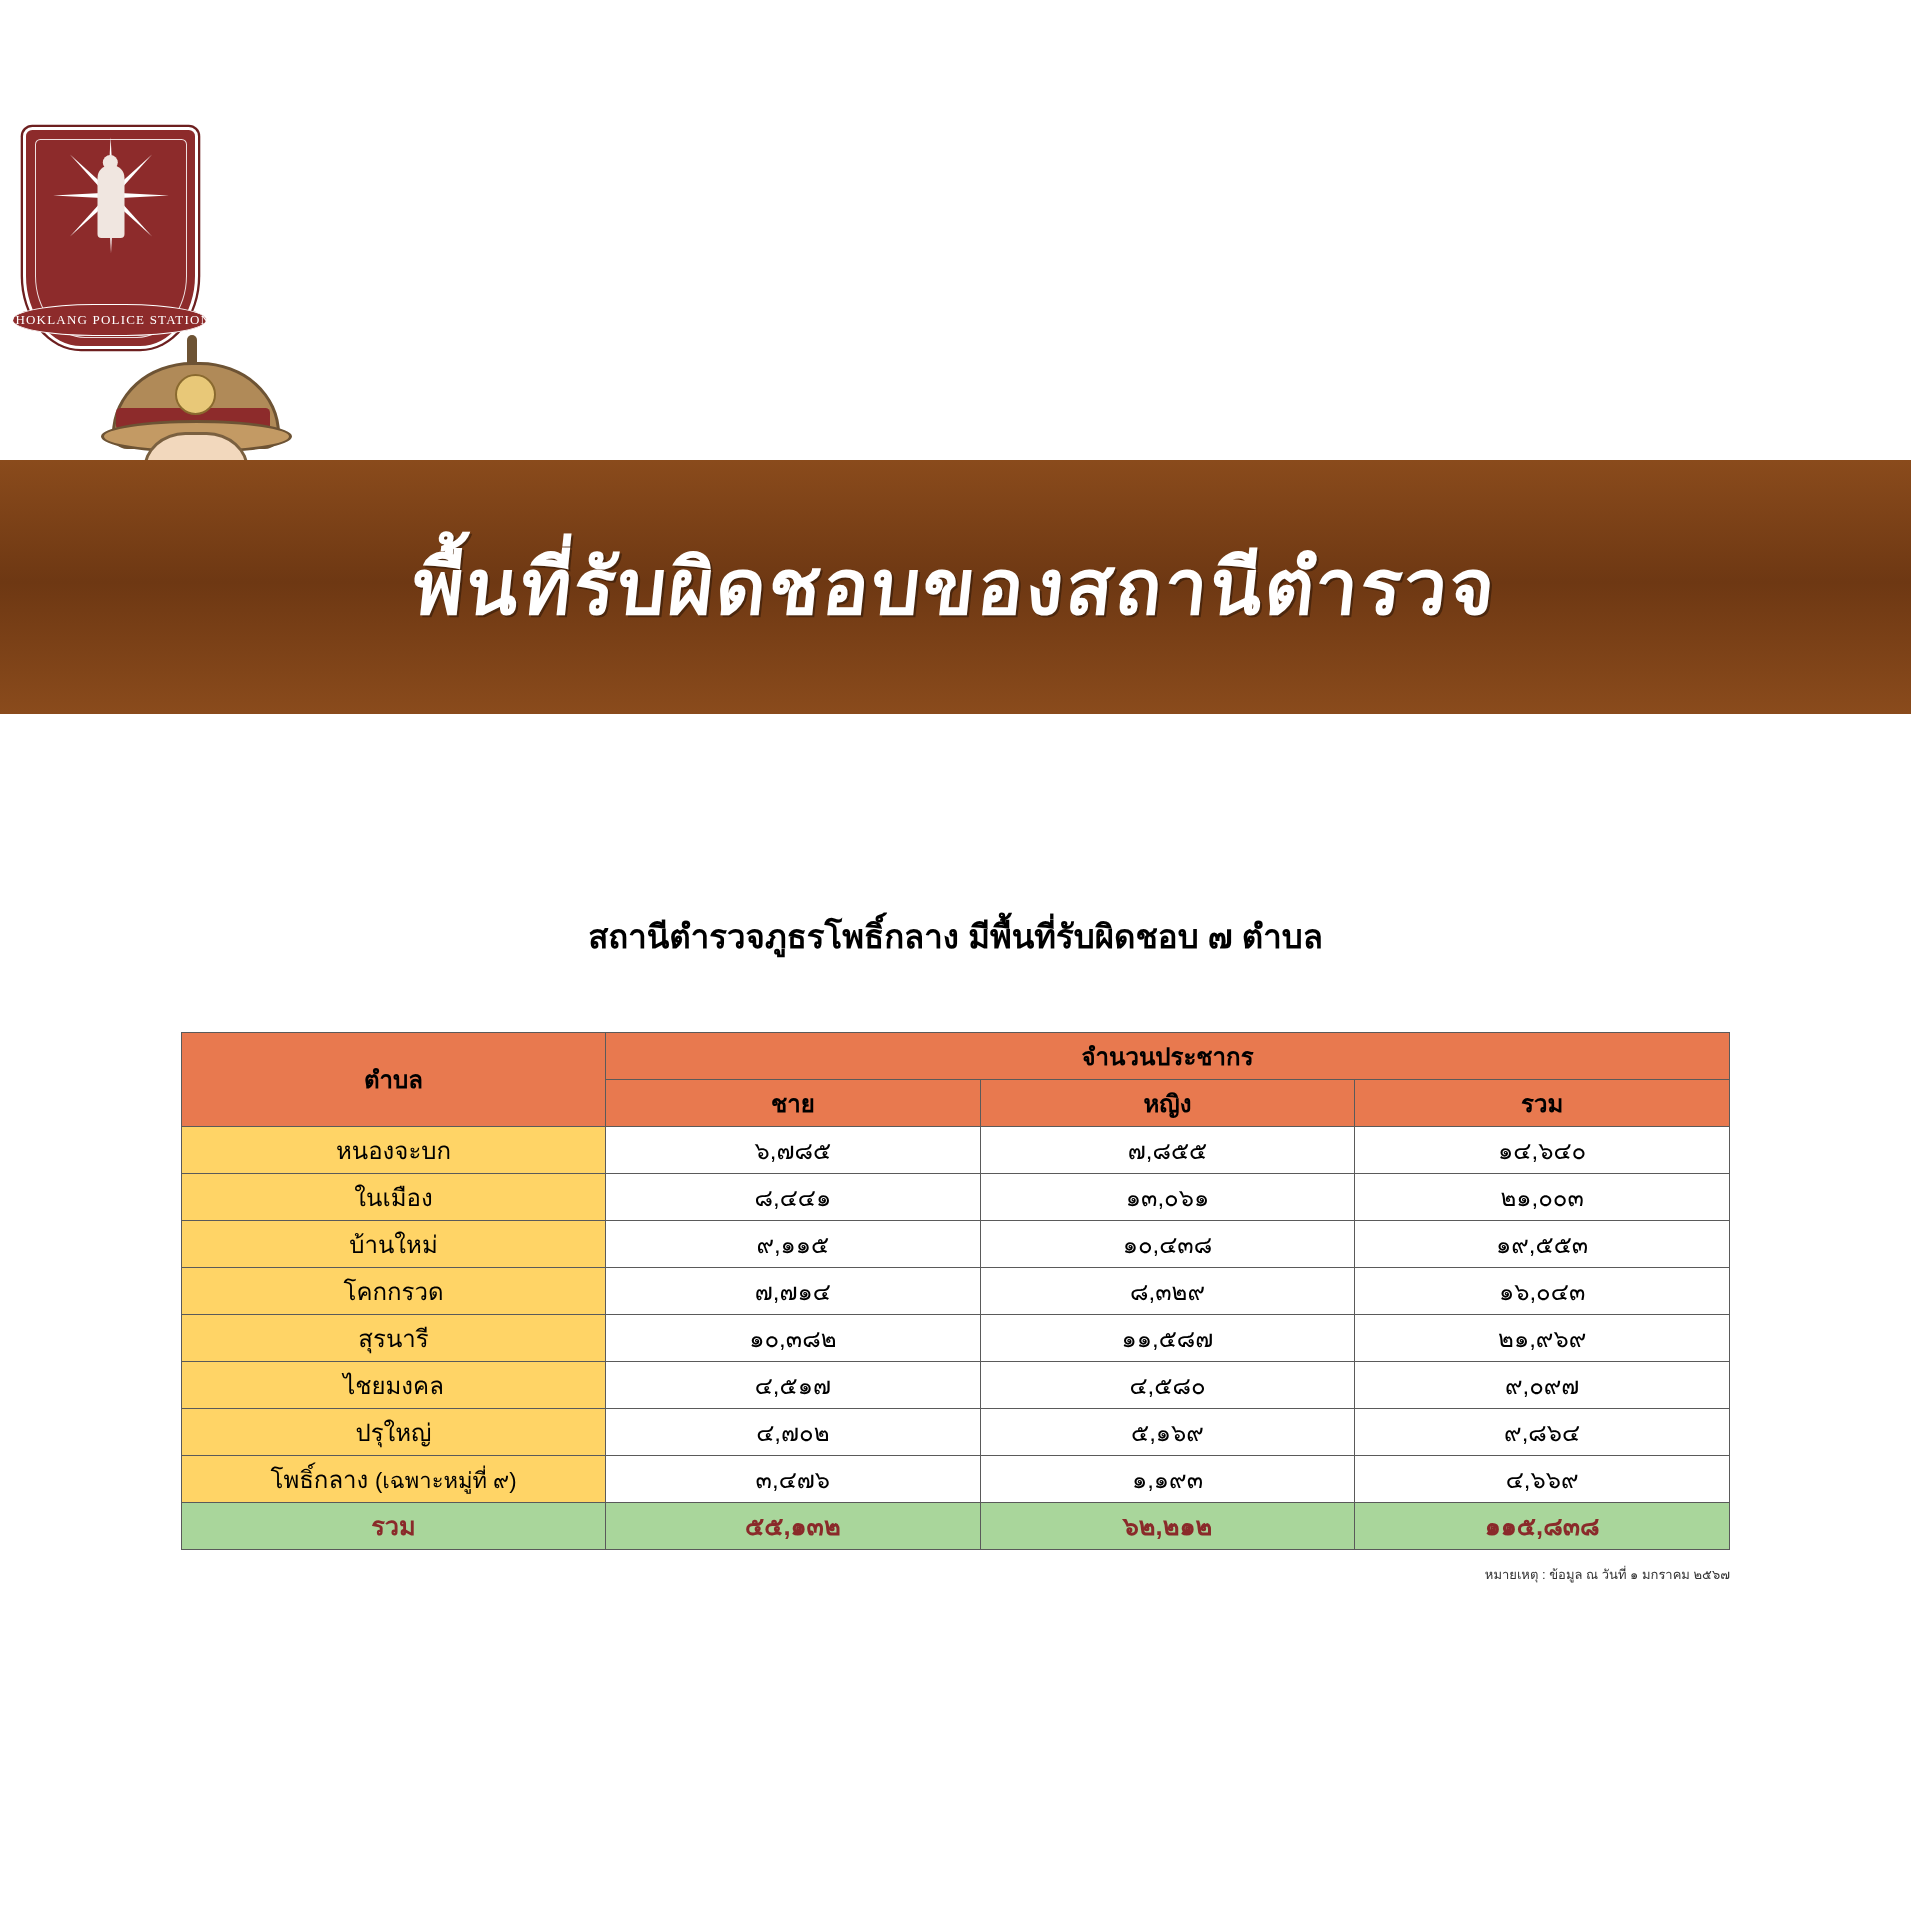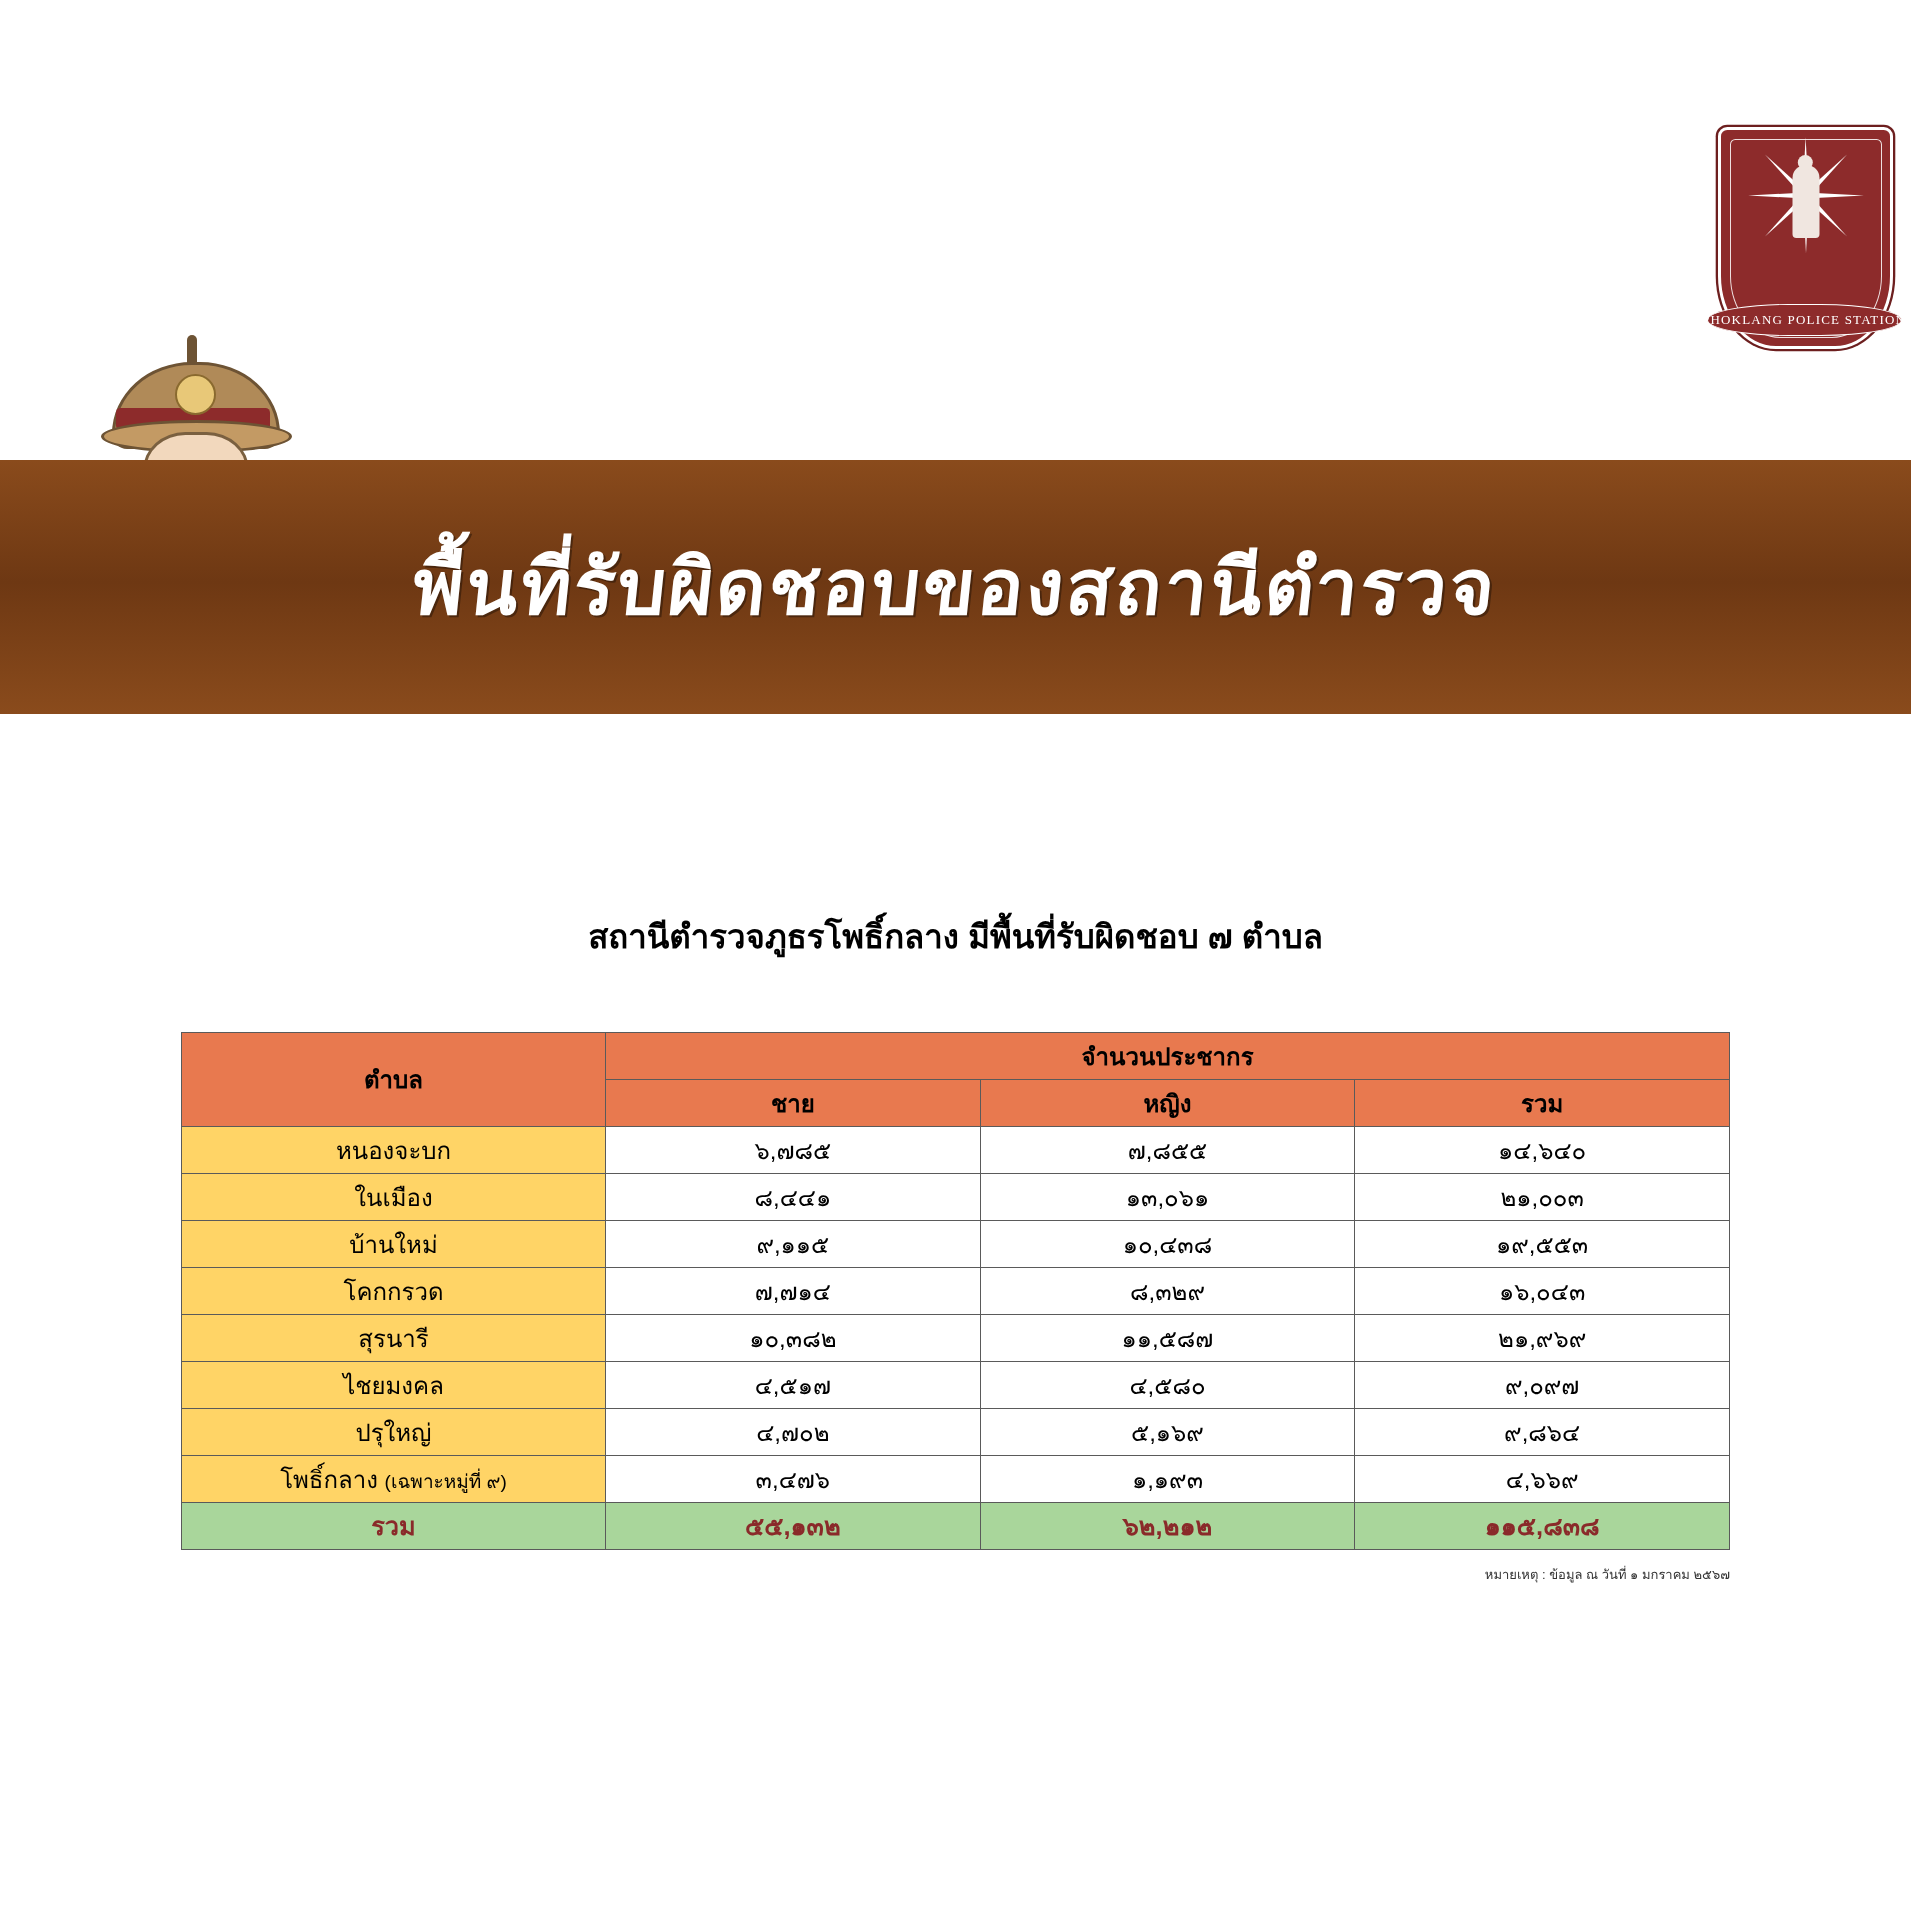--- a/index.html
+++ b/index.html
@@ -15,21 +15,21 @@
     overflow: hidden;
   }
 
   
   .emblem-wrap {
     position: absolute;
     top: 127px;
     left: 0;
     width: 1911px;
     display: flex;
-    justify-content: flex-end;
+    justify-content: flex-start;
   }
   .emblem {
     width: 216px;
     height: 277px;
     position: relative;
   }
   .shield {
     position: absolute;
     left: 23px;
     top: 0;
@@ -322,21 +322,21 @@
   th.hdr {
     background: #e8794f;
     font-weight: bold;
     font-size: 26px;
   }
   td.name {
     background: #ffd466;
     font-size: 24px;
   }
   td.name .small {
-    font-size: 19px;
+    font-size: 22px;
   }
   td.val {
     background: #ffffff;
   }
   tr.total td {
     background: #a9d69b;
     font-weight: bold;
     color: #8a2a2a;
     font-size: 25.4px;
   }

